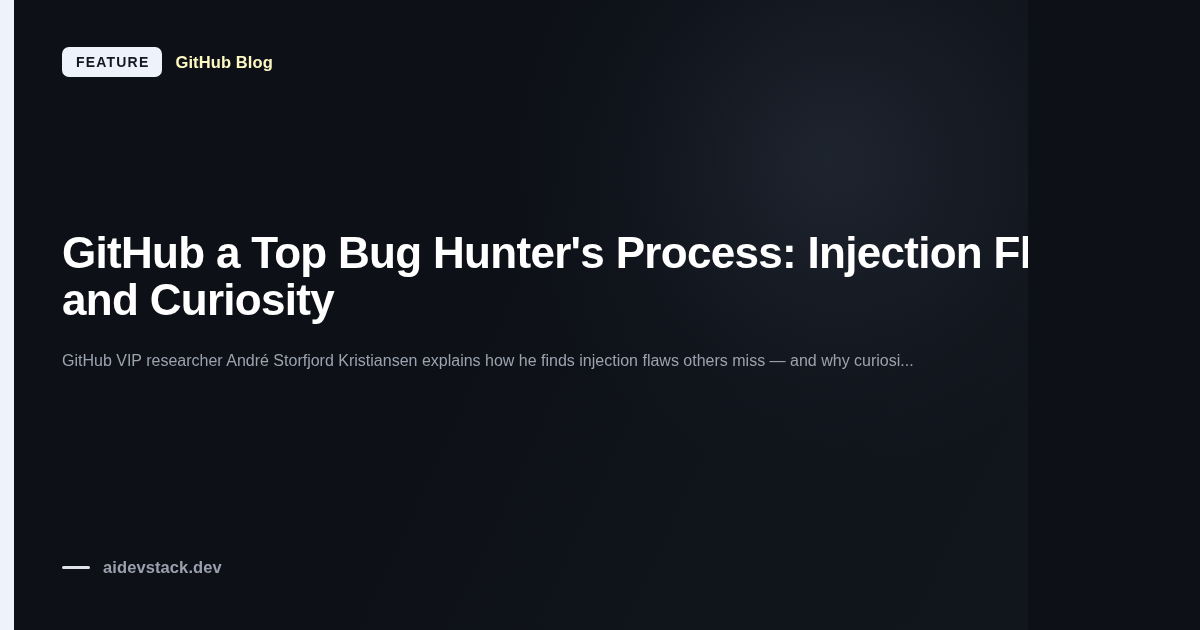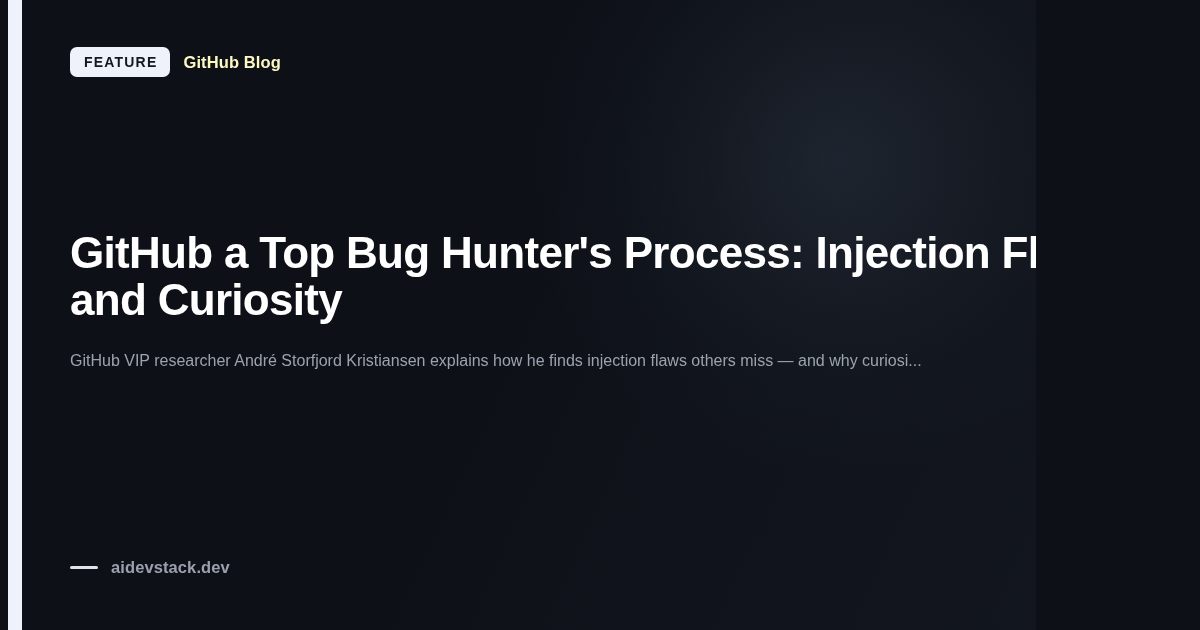--- a/index.html
+++ b/index.html
@@ -8,21 +8,20 @@
     background: #0d1017;
   }
   #og-card {
     position: relative;
     width: 1028px;
     height: 630px;
     overflow: hidden;
     background: #0d1017;
     font-family: "Liberation Sans", sans-serif;
     box-sizing: border-box;
-    margin-left: 8px;
   }
   
   .glow {
     position: absolute;
     top: -150px;
     right: -110px;
     width: 620px;
     height: 620px;
     border-radius: 50%;
     background: radial-gradient(circle at center,

